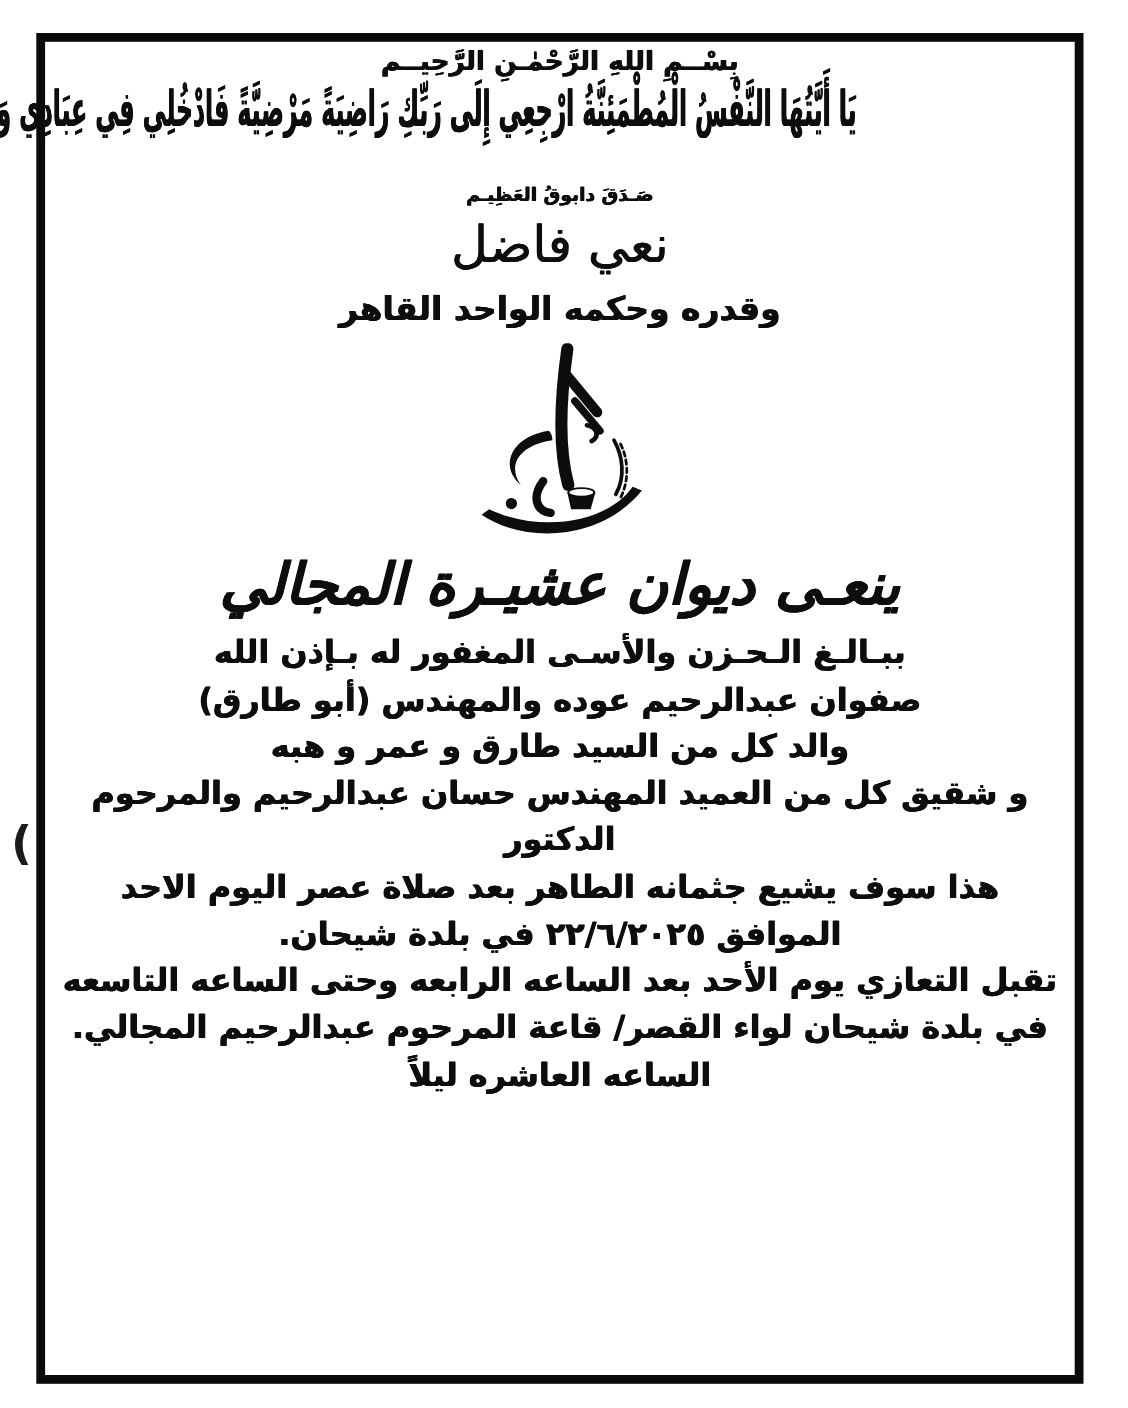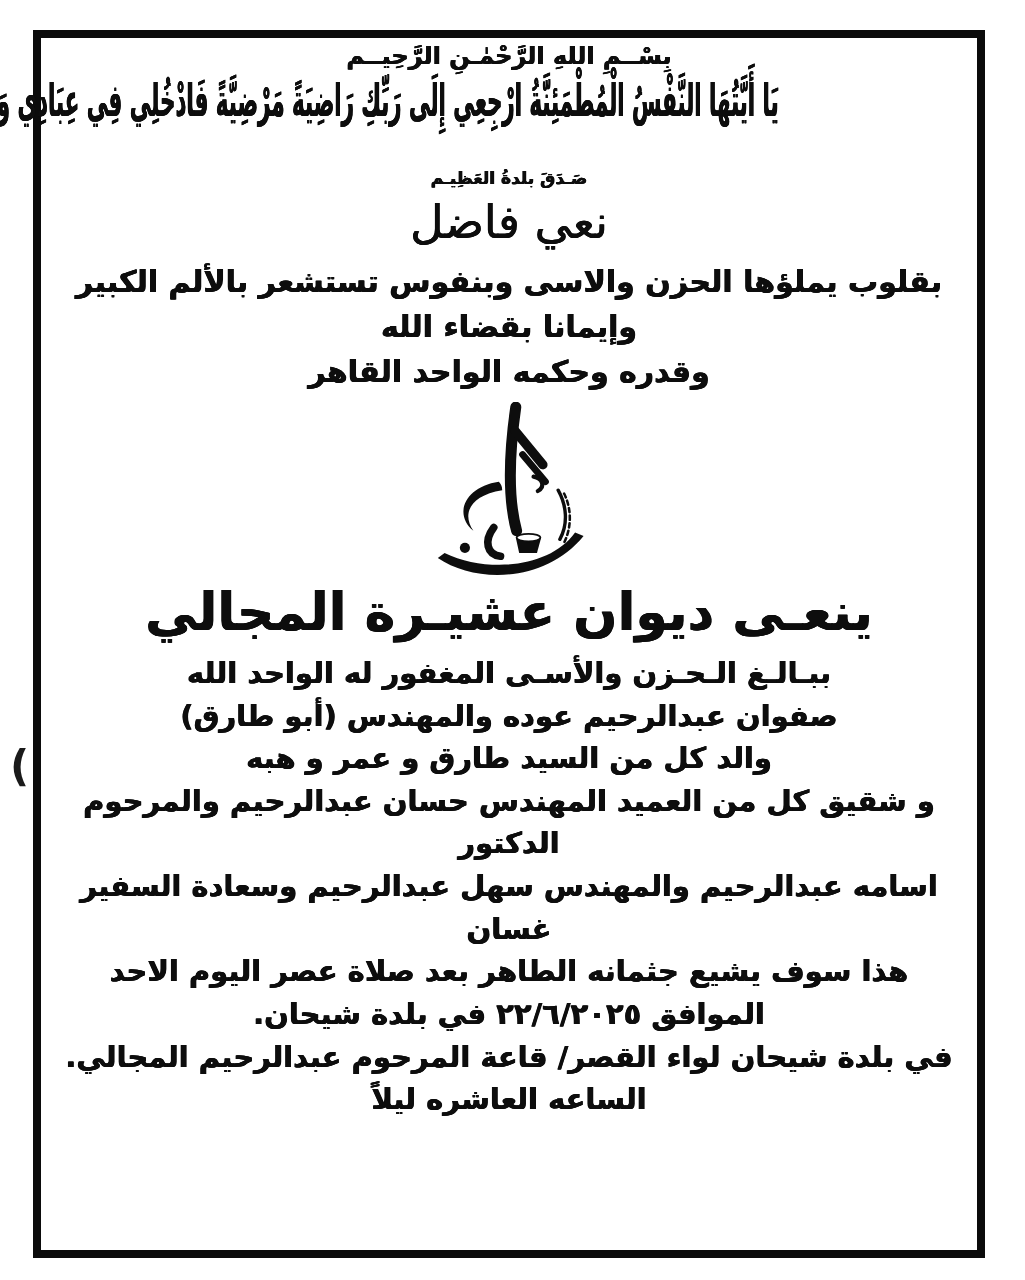--- a/index.html
+++ b/index.html
@@ -25,21 +25,21 @@
     display:inline-block;white-space:nowrap;font-weight:bold;font-size:30px;
     transform-origin:center top;
   }
   .sadaq{ font-size:17px;font-weight:bold;margin-top:6px; }
   .notice-title{ font-size:46px;font-weight:normal;line-height:1.15;margin-top:8px; }
   .intro-line{ font-size:30px;font-weight:bold;line-height:1.5; }
   .intro-block{ margin-top:10px; }
   .emblem-wrap{ margin:8px auto 0 auto;height:178px; }
   .announcer{
     display:inline-block;white-space:nowrap;font-size:52px;font-weight:bold;
-    margin-top:2px;transform-origin:center top;
+    margin-top:12px;transform-origin:center top;font-style:italic;
   }
   .body-block{ margin-top:10px; }
   .body-line{ font-size:29px;font-weight:bold;line-height:1.47; }
   .artifact-paren{
     position:absolute;left:10px;top:742px;font-size:42px;font-weight:bold;
     color:#1a1a1a;z-index:3;
   }
   svg .ink{ stroke:#0d0d0d; fill:none; stroke-linecap:round; }
 </style>
 </head>
@@ -47,26 +47,25 @@
 
 <div class="frame">
   <div class="content">
 
     <div class="bismillah heavy">بِسْــمِ اللهِ الرَّحْمٰـنِ الرَّحِيــم</div>
 
     <div class="verse-wrap">
       <span class="verse heavy" style="transform: scale(0.711599, 1.5);">يَا أَيَّتُهَا النَّفْسُ الْمُطْمَئِنَّةُ ارْجِعِي إِلَى رَبِّكِ رَاضِيَةً مَرْضِيَّةً فَادْخُلِي فِي عِبَادِي وَادْخُلِي جَنَّتِي</span>
     </div>
 
-    <div class="sadaq heavy">صَـدَقَ بلدةُ العَظِيـم</div>
+    <div class="sadaq heavy">صَـدَقَ دابوقُ العَظِيـم</div>
 
     <div class="notice-title heavy">نعي فاضل</div>
 
     <div class="intro-block">
-      <div class="intro-line heavy">بقلوب يملؤها الحزن والاسى وبنفوس تستشعر بالألم الكبير وإيمانا بقضاء الله</div>
       <div class="intro-line heavy">وقدره وحكمه الواحد القاهر</div>
     </div>
 
     <div class="emblem-wrap">
       <svg width="200" height="178" viewBox="0 0 220 210" aria-hidden="true">
 
         <path class="ink" d="M118,6 C112,48 107,108 119,152" stroke-width="13"></path>
 
         <path class="ink" d="M117,34 L150,74" stroke-width="11"></path>
         <path class="ink" d="M126,62 L153,94" stroke-width="8"></path>
@@ -84,30 +83,30 @@
         <path d="M26,184 C70,214 152,214 198,158 L188,154 C158,196 84,202 34,178 Z" fill="#0d0d0d"></path>
         <circle cx="58" cy="172" r="6" fill="#0d0d0d"></circle>
       </svg>
     </div>
 
     <div>
       <span class="announcer heavy">ينعـى ديوان عشيـرة المجالي</span>
     </div>
 
     <div class="body-block">
-      <div class="body-line heavy">ببـالـغ الـحـزن والأسـى المغفور له الواحد الله</div>
+      <div class="body-line heavy">ببـالـغ الـحـزن والأسـى المغفور له بـإذن الله</div>
       <div class="body-line heavy">صفوان عبدالرحيم عوده والمهندس (أبو طارق)</div>
       <div class="body-line heavy">والد كل من السيد طارق و عمر و هبه</div>
 
       <div class="body-line heavy">و شقيق كل من العميد المهندس حسان عبدالرحيم والمرحوم الدكتور</div>
-      <div class="body-line heavy">اسامه عبدالرحيم والمهندس سهل عبدالرحيم وسعادة السفير غسان</div>
 
       <div class="body-line heavy">هذا سوف يشيع جثمانه الطاهر بعد صلاة عصر اليوم الاحد</div>
       <div class="body-line heavy">الموافق ٢٢/٦/٢٠٢٥ في بلدة شيحان.</div>
 
+      <div class="body-line heavy">تقبل التعازي يوم الأحد بعد الساعه الرابعه وحتى الساعه التاسعه</div>
       <div class="body-line heavy">في بلدة شيحان لواء القصر/ قاعة المرحوم عبدالرحيم المجالي.</div>
 
       <div class="body-line heavy">الساعه العاشره ليلاً</div>
 
     </div>
 
   </div>
 </div>
 
 <div class="artifact-paren">(</div>

